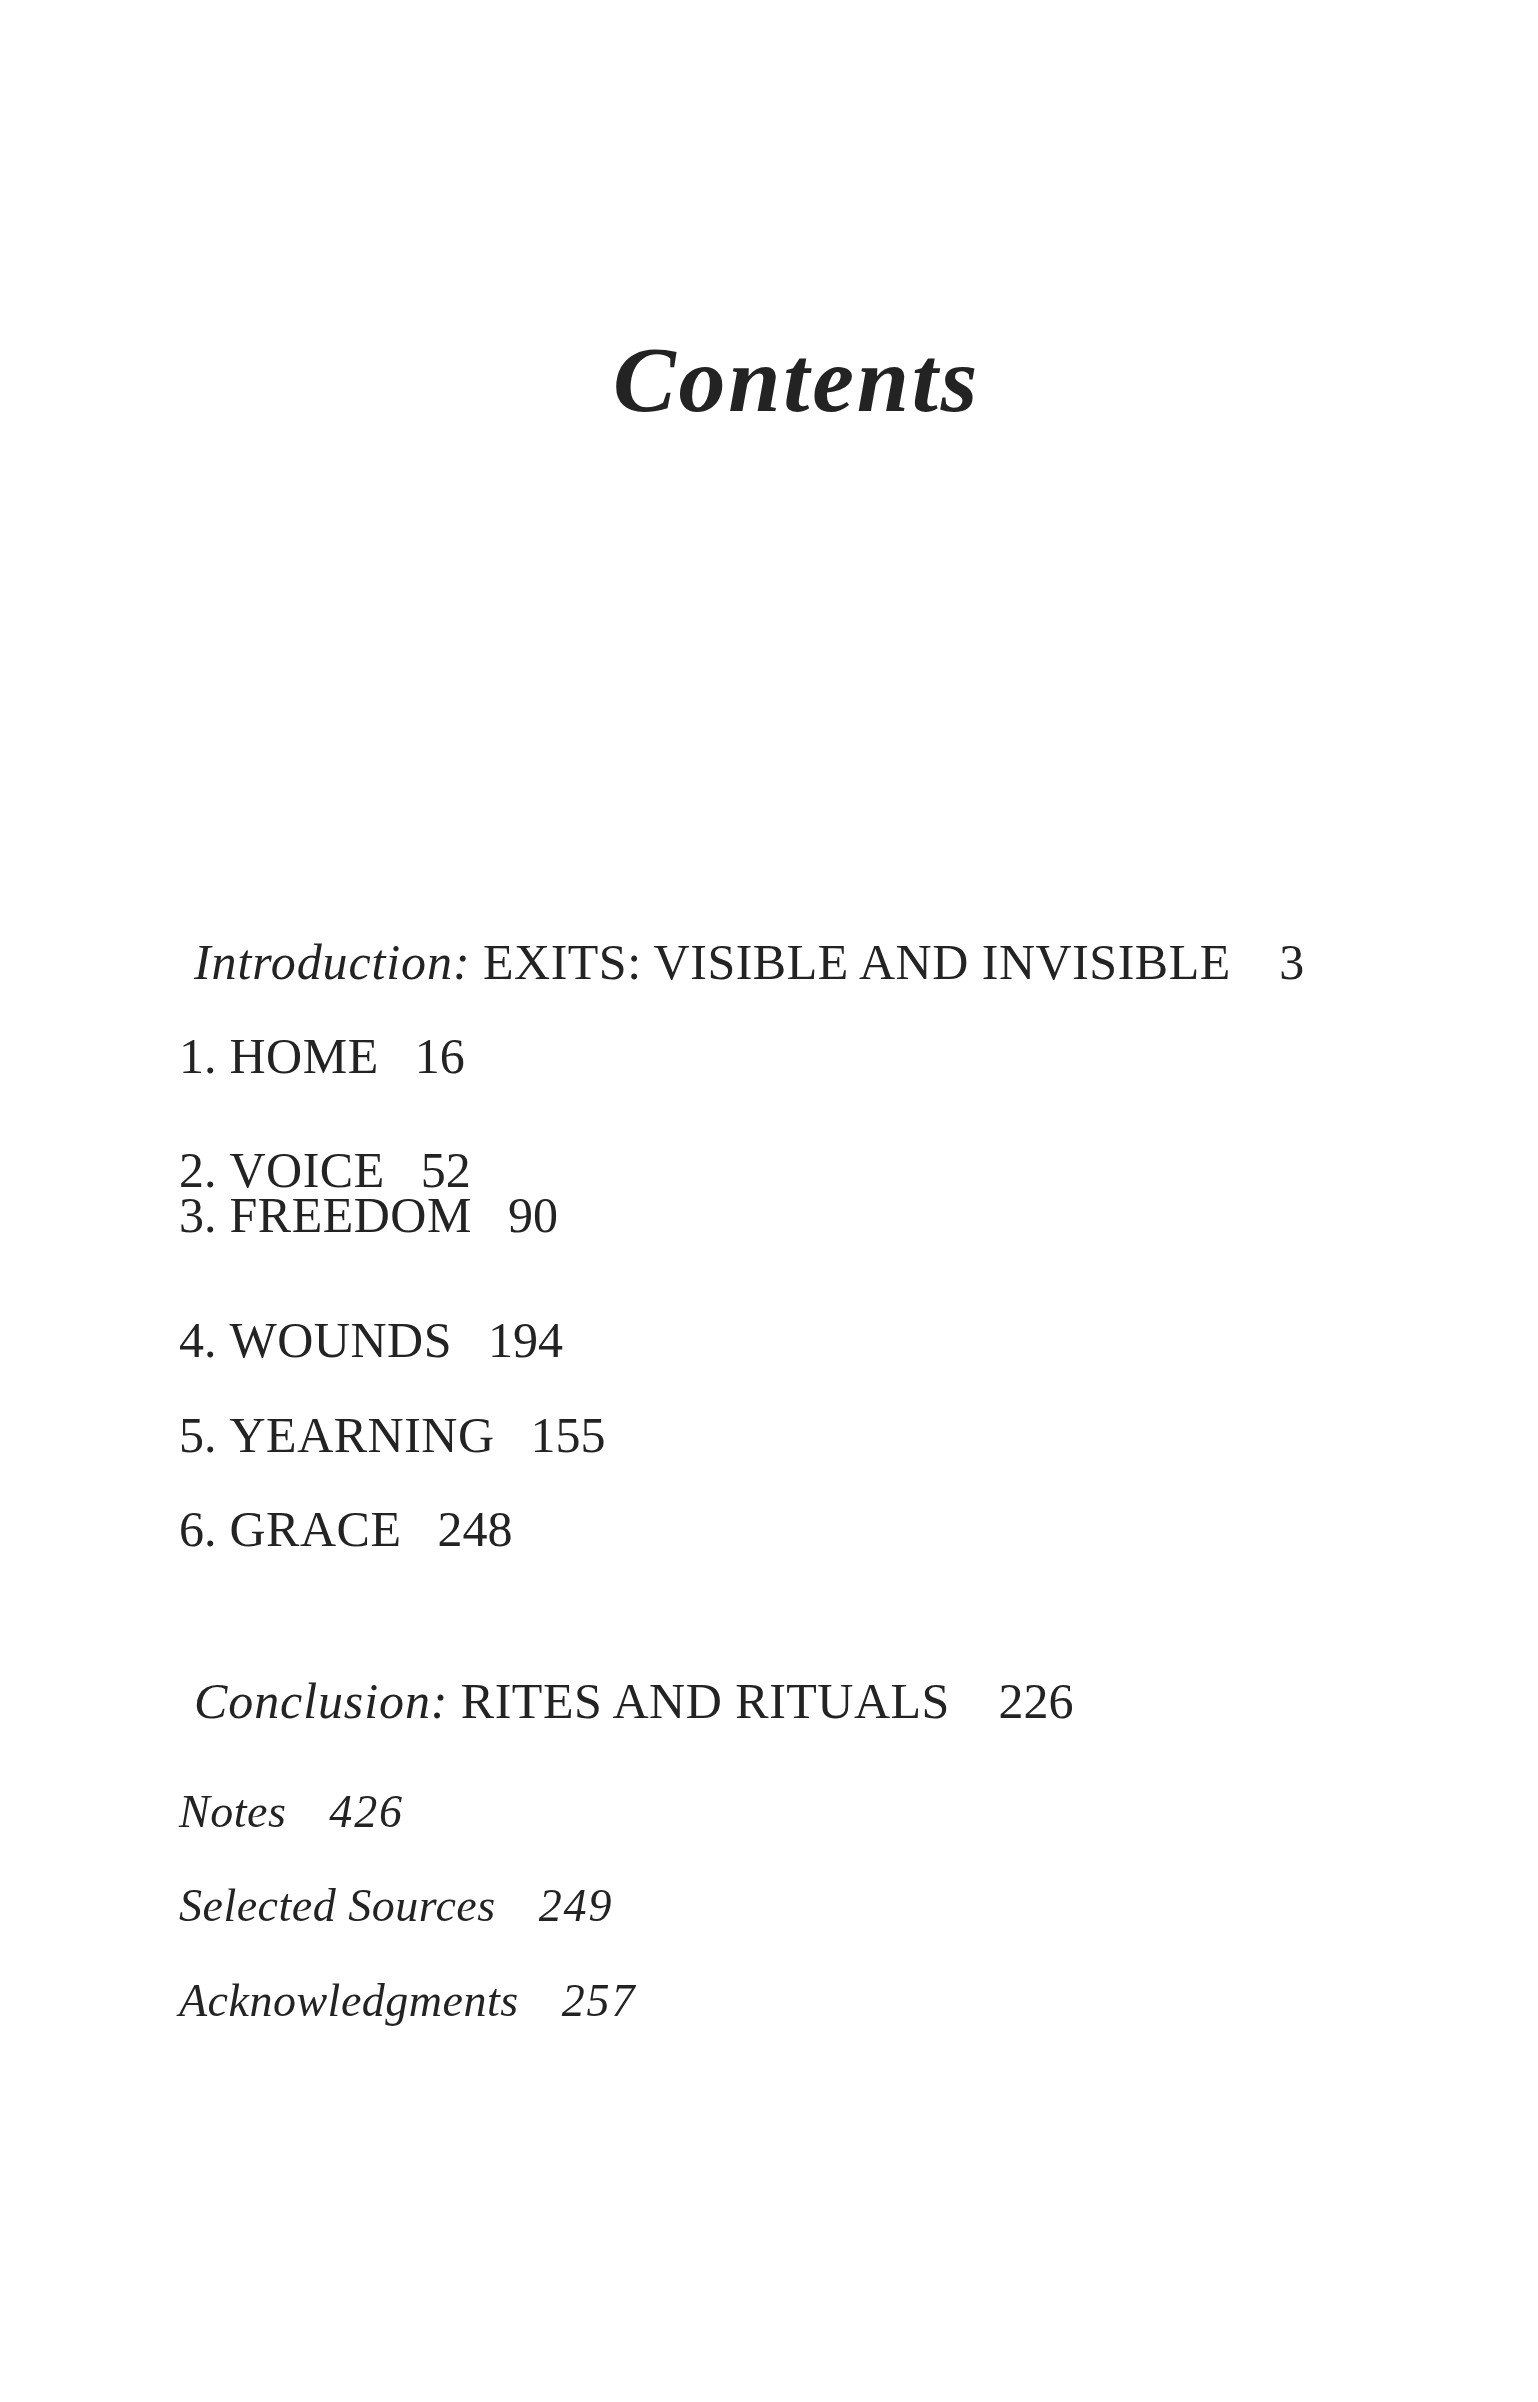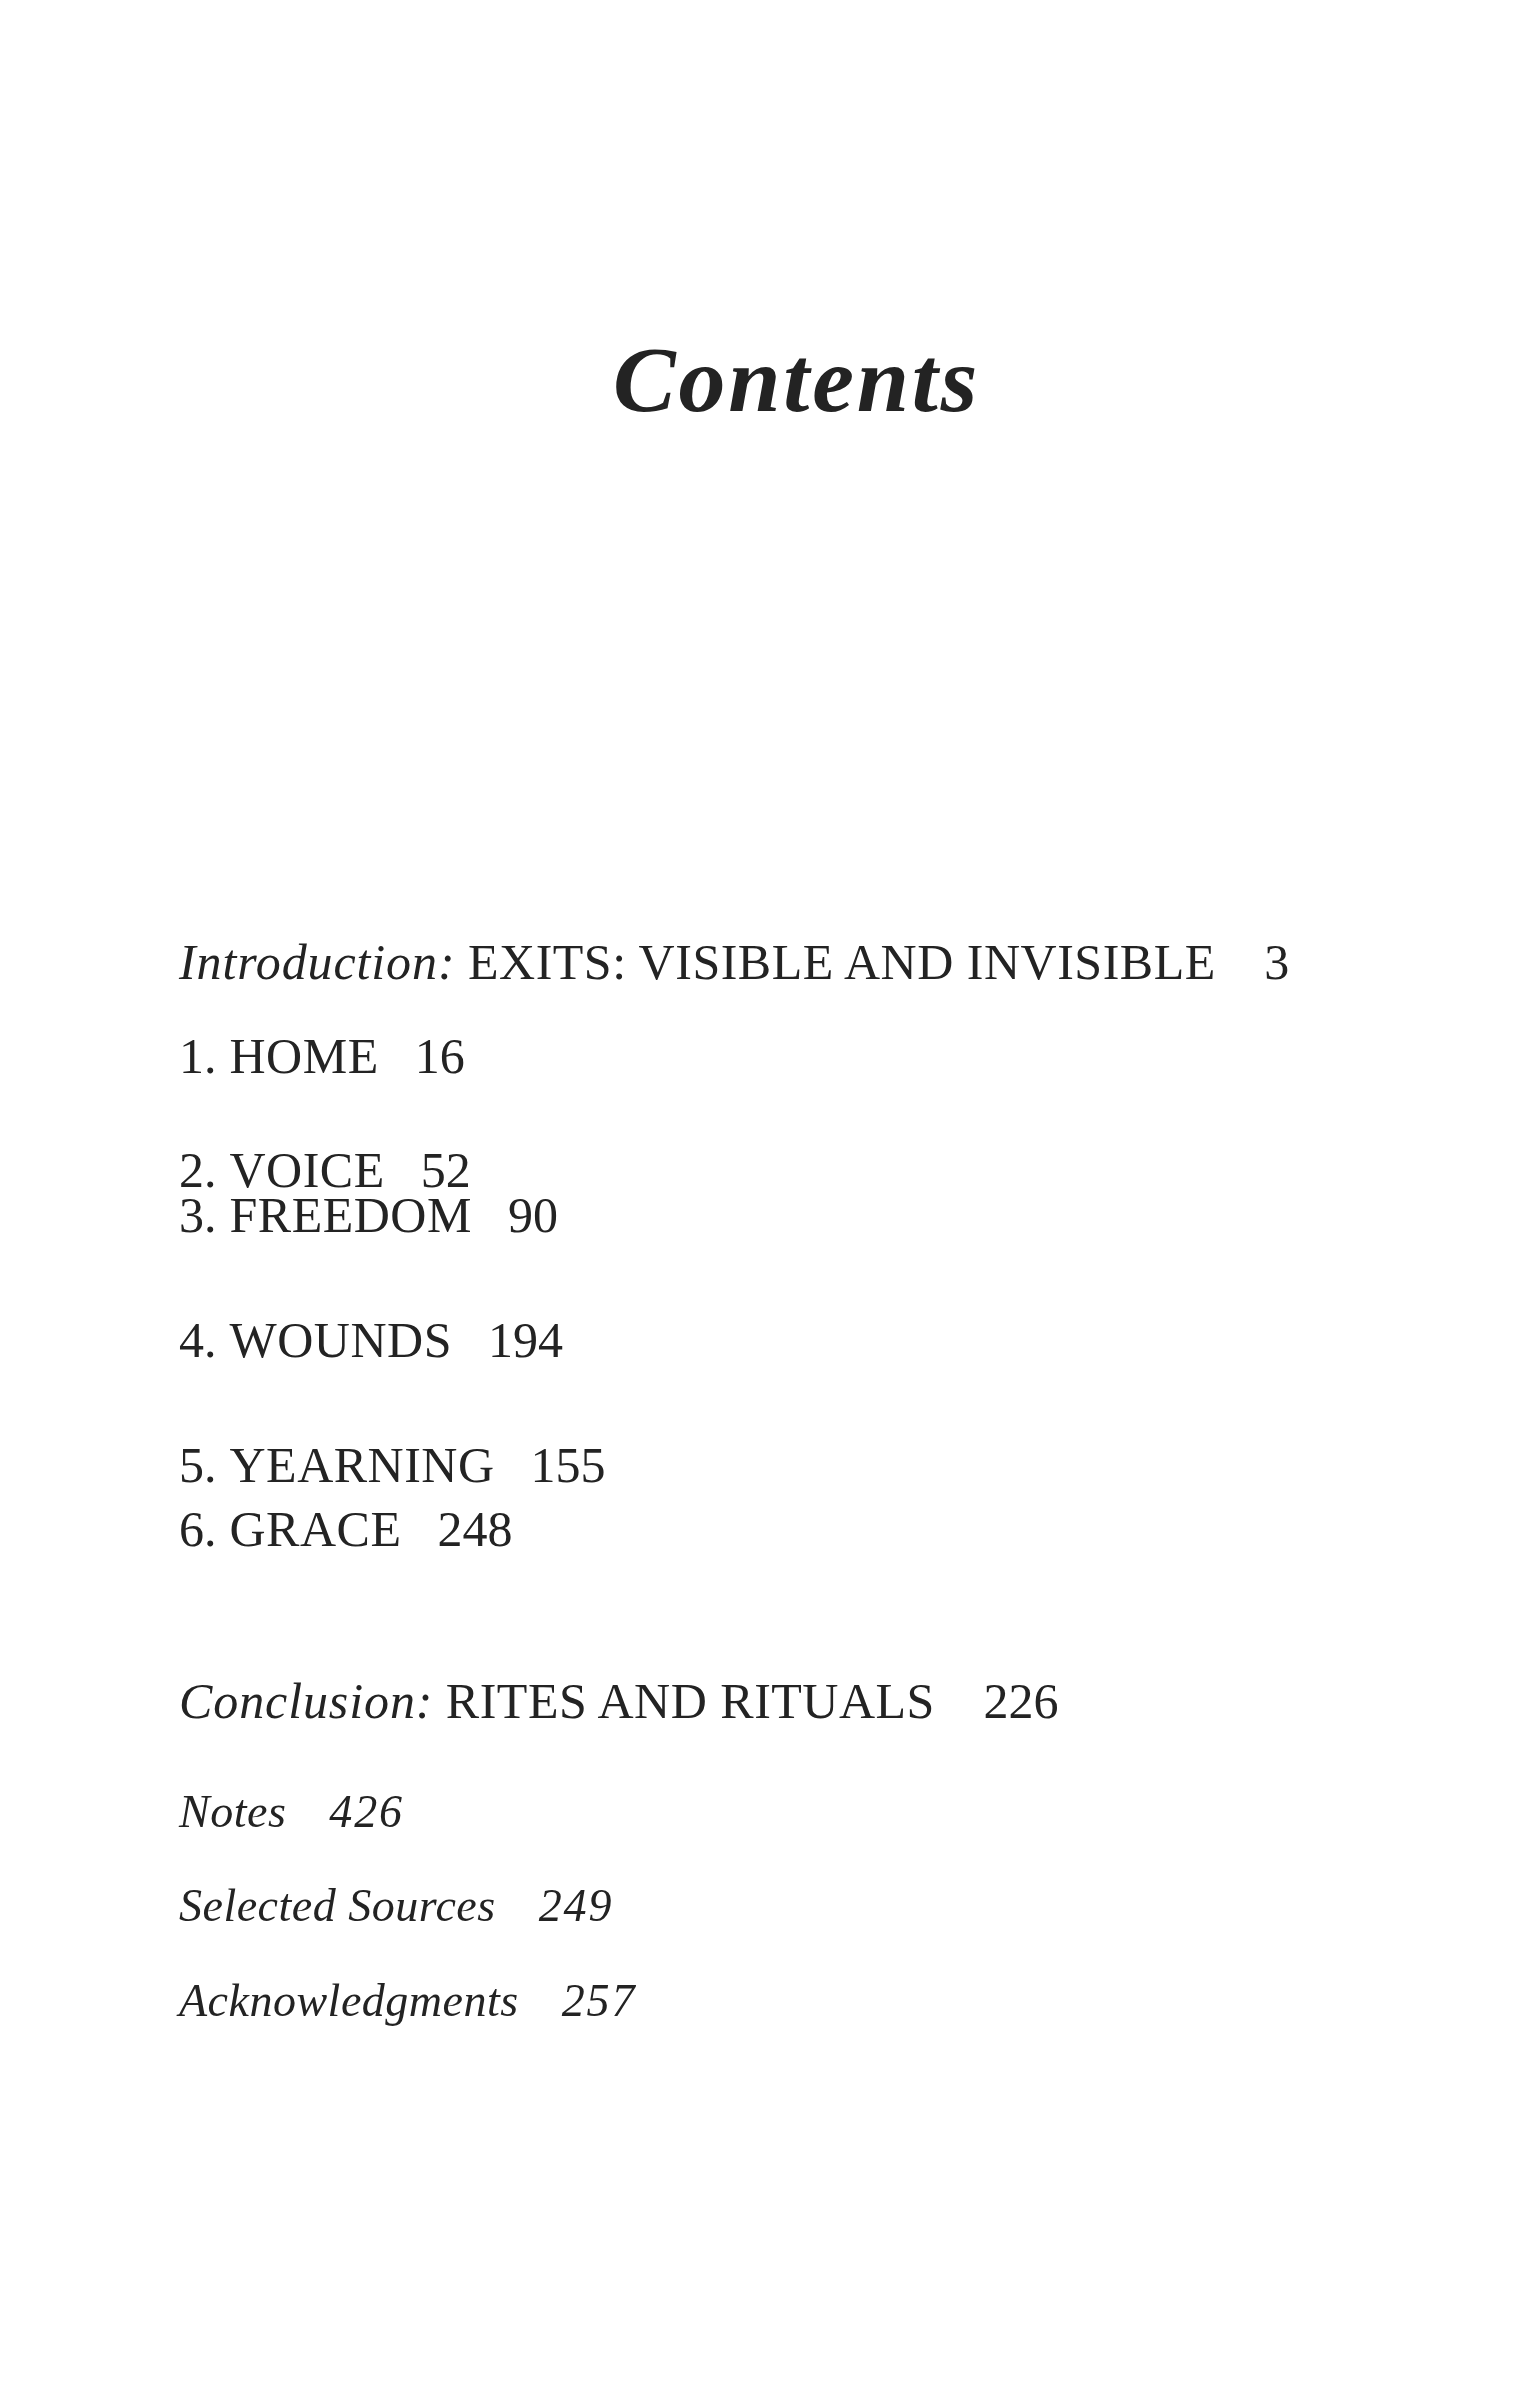--- a/index.html
+++ b/index.html
@@ -39,20 +39,21 @@
       position: absolute;
       left: 0;
       white-space: nowrap;
       font-size: 50px;
       line-height: 50px;
       height: 50px;
     }
     .toc-row .prefix-italic {
       font-style: italic;
       letter-spacing: 0.9px;
+      margin-left: 15px;
     }
     .toc-row .num {
       display: inline-block;
       margin-right: 13px;
     }
     .toc-row .title {
       letter-spacing: 0.5px;
     }
     .toc-row .page {
       display: inline-block;
@@ -89,21 +90,21 @@
   </div>
 
   <div class="toc-row" style="top:1190px;">
     <span class="num">3.</span><span class="title">FREEDOM</span><span class="page">90</span>
   </div>
 
   <div class="toc-row" style="top:1315px;">
     <span class="num">4.</span><span class="title">WOUNDS</span><span class="page">194</span>
   </div>
 
-  <div class="toc-row" style="top:1440px;">
+  <div class="toc-row" style="top:1410px;">
     <span class="num">5.</span><span class="title">YEARNING</span><span class="page">155</span>
   </div>
 
   <div class="toc-row" style="top:1504px;">
     <span class="num">6.</span><span class="title">GRACE</span><span class="page">248</span>
   </div>
 
   <div class="toc-row" style="top:1676px;">
     <span class="prefix-italic">Conclusion:</span>
     <span class="title">RITES AND RITUALS</span>

